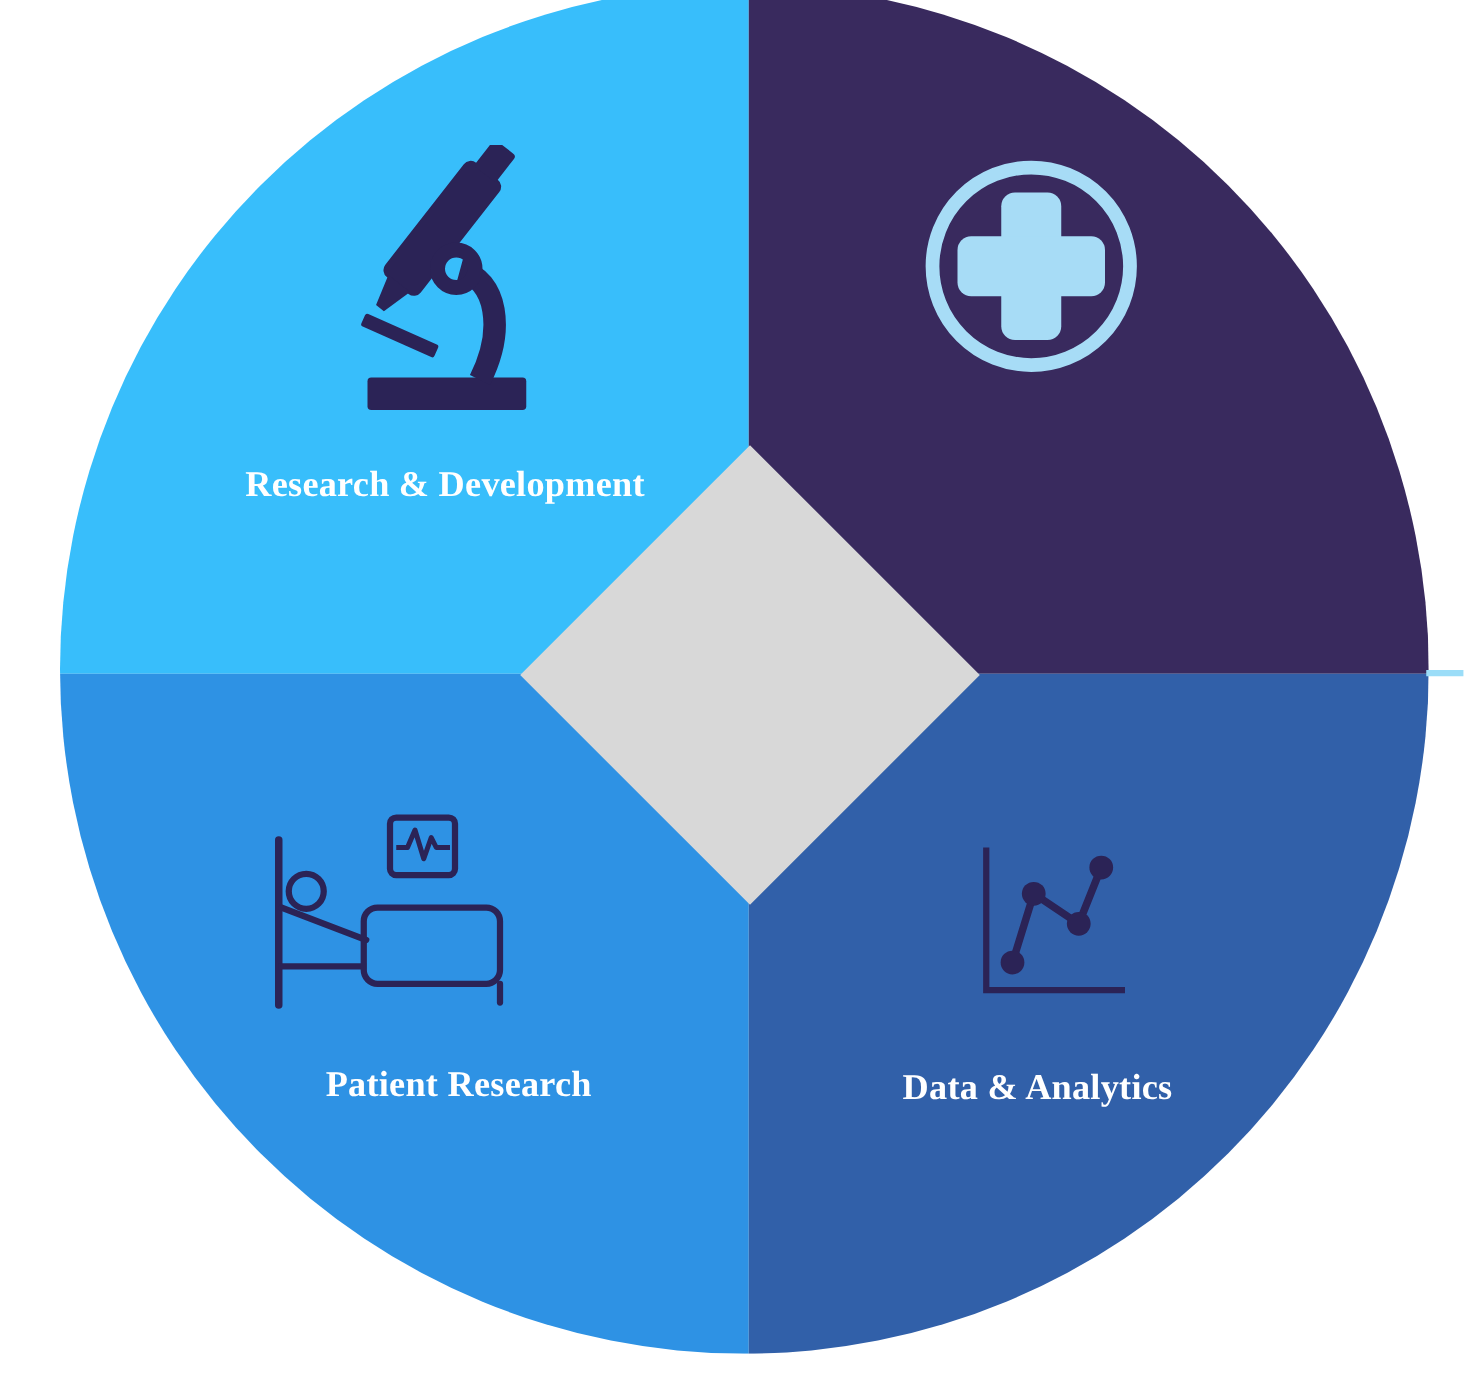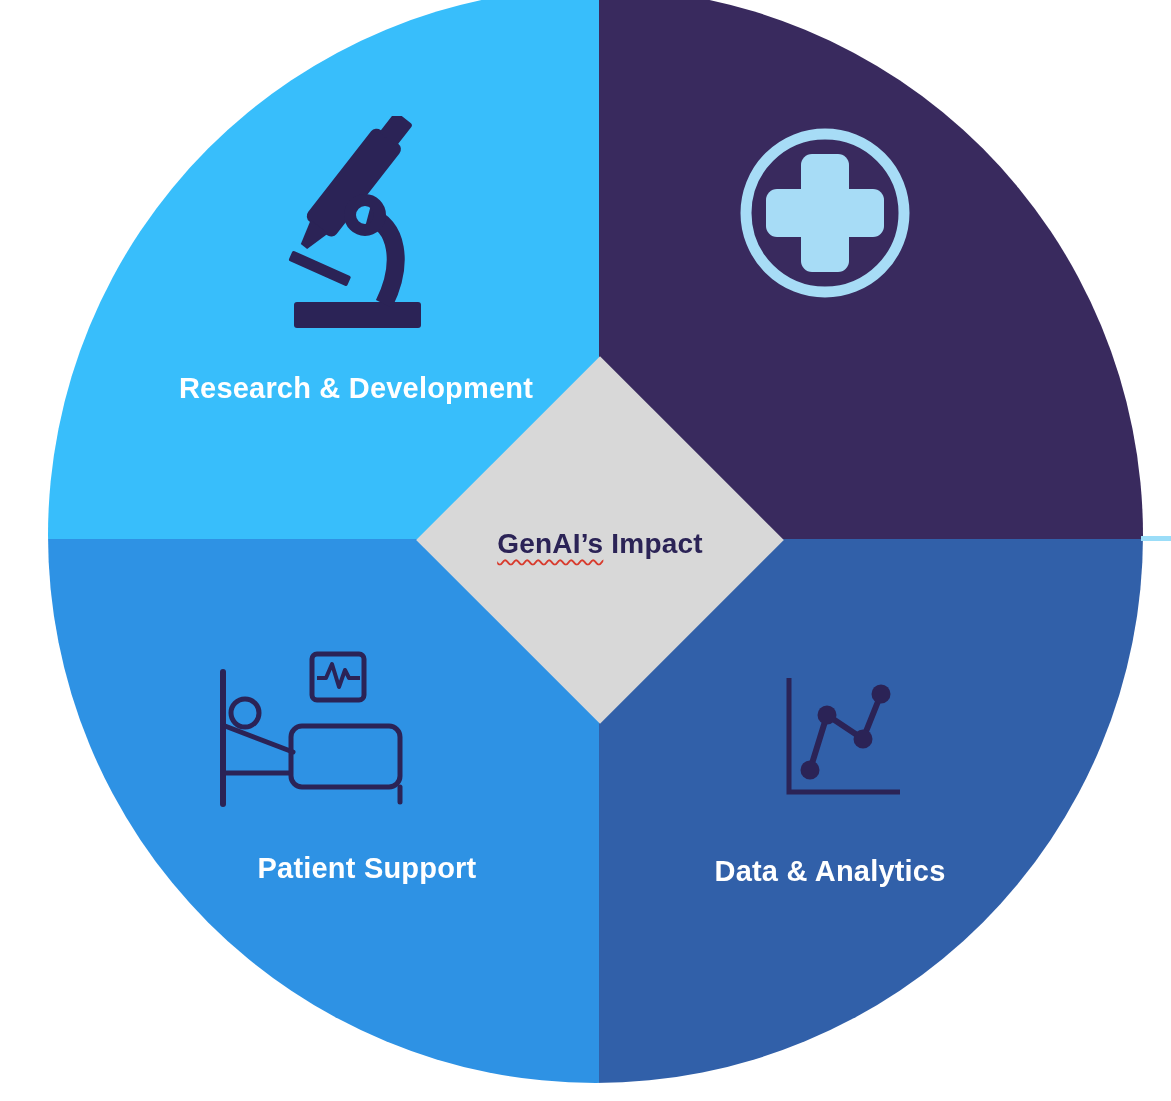--- a/index.html
+++ b/index.html
@@ -1,18 +1,18 @@
 <!DOCTYPE html>
 <html><head>
 <meta charset="utf-8">
 <style>
   html,body{margin:0;padding:0;background:#fff;}
   .stage{
     position:relative;width:1171px;height:1101px;overflow:hidden;
-    background:#fff;font-family:Liberation Sans, sans-serif;
+    background:#fff;font-family:Liberation Serif, serif;
   }
   .circle{
     position:absolute;left:48px;top:-12px;width:1095px;height:1095px;
     border-radius:50%;overflow:hidden;
   }
   .quad{position:absolute;}
   .quad.tl{left:0;top:0;width:551px;height:551px;}
   .quad.tr{left:551px;top:0;width:544px;height:551px;}
   .quad.bl{left:0;top:551px;width:551px;height:544px;}
   .quad.br{left:551px;top:551px;width:544px;height:544px;}
@@ -95,24 +95,20 @@
   <svg class="icon icon-chart" width="130" height="130" viewBox="0 0 130 130">
     <path class="navy-stroke" d="M11,8 L11,122 L122,122" stroke-width="5" stroke-linejoin="miter"></path>
     <path class="navy-stroke" d="M32,100 L49,45 L85,69 L103,24" stroke-width="6"></path>
     <circle class="navy-fill" cx="32" cy="100" r="9.5"></circle>
     <circle class="navy-fill" cx="49" cy="45" r="9.5"></circle>
     <circle class="navy-fill" cx="85" cy="69" r="9.5"></circle>
     <circle class="navy-fill" cx="103" cy="24" r="9.5"></circle>
   </svg>
 
   <div class="quad-label lbl-rd">Research &amp; Development</div>
-  <div class="quad-label lbl-patient">Patient Support</div>
+  <div class="quad-label lbl-patient">Patient Research</div>
   <div class="quad-label lbl-data">Data &amp; Analytics</div>
 
   <div class="diamond" style="background-color: rgb(216, 216, 216);"></div>
   <div class="center-text">
-    <div>
-      <span class="squiggle">GenAI’s</span>
-      <span>Impact</span>
-    </div>
   </div>
 
 </div>
 
 </body></html>

